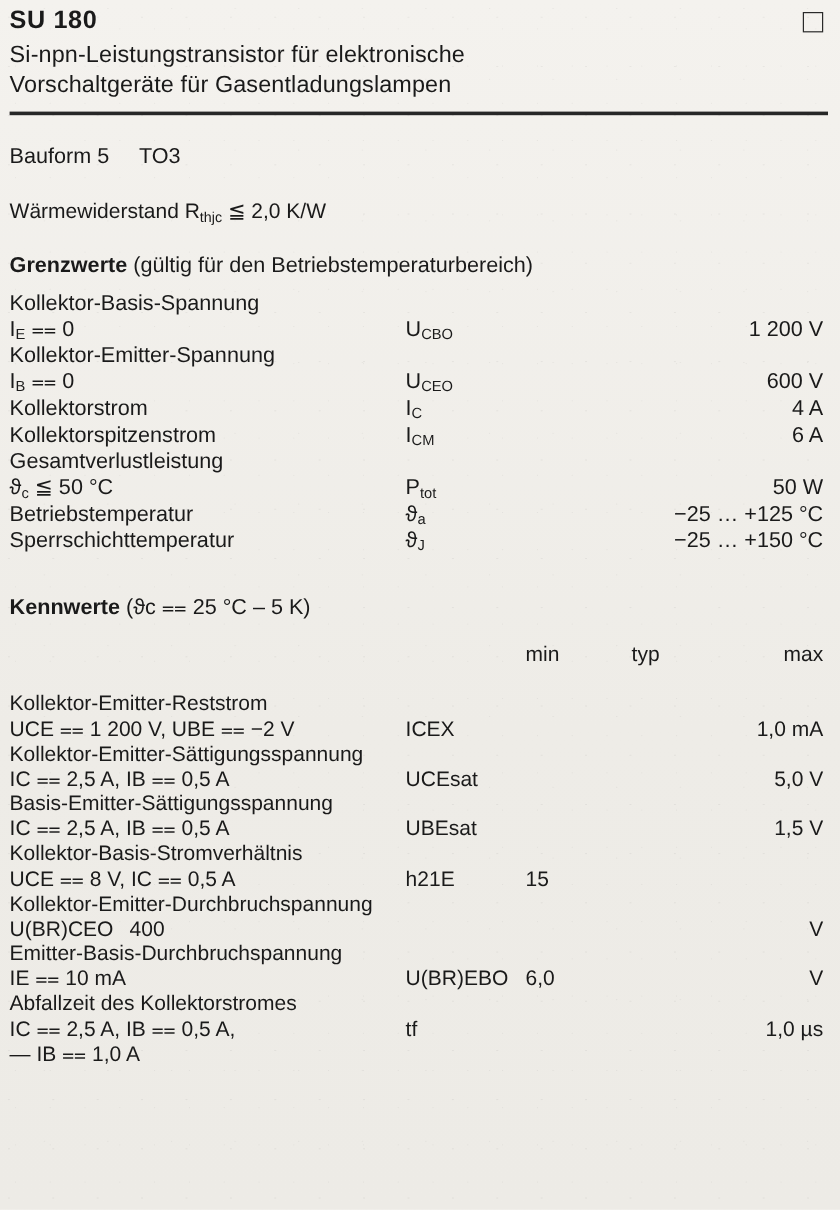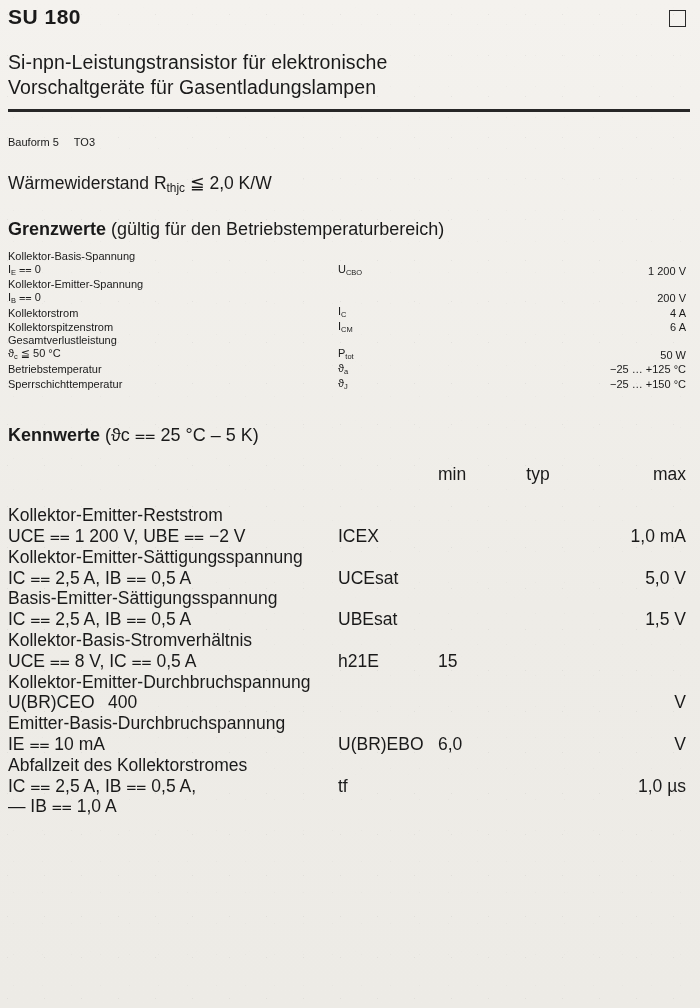--- a/index.html
+++ b/index.html
@@ -43,42 +43,42 @@
   .corner-box {
     width: 15px;
     height: 15px;
     border: 1.5px solid #2a2a2a;
     margin-top: 4px;
     margin-right: 4px;
   }
   .subtitle {
     font-size: 19.5px;
     line-height: 1.26;
-    margin-top: 22px;
+    margin-top: 6px;
     letter-spacing: 0.1px;
   }
   .rule {
     border: 0;
     border-top: 3px solid #272727;
     margin: 10px 0 0 0;
   }
   .spacer-14 { height: 14px; }
   .spacer-10 { height: 10px; }
   .spacer-24 { height: 24px; }
   .mono-sub sub, sub {
     font-size: 0.68em;
     vertical-align: -0.22em;
   }
   .bold { font-weight: bold; }
 
   
   .row {
     display: flex;
-    align-items: flex-end;
-    font-size: 11px;
+    align-items: flex-start;
+    font-size: 18px;
     line-height: 1.19;
   }
   .c-desc {
     width: 330px;
     flex: 0 0 330px;
   }
   .c-sym {
     width: 150px;
     flex: 0 0 150px;
   }
@@ -179,21 +179,22 @@
       </div>
 
       <div class="row">
         <div class="c-desc">Kollektor-Emitter-Spannung</div>
         <div class="c-sym"></div>
         <div class="c-val"></div>
       </div>
 
       <div class="row">
         <div class="c-desc"><span>I</span><sub>B</sub><span> ⩵ 0</span></div>
-        <div class="c-val">200 V</div>
+        <div class="c-sym"><span>U</span><sub>CEO</sub></div>
+        <div class="c-val">600 V</div>
       </div>
 
       <div class="row">
         <div class="c-desc">Kollektorstrom</div>
         <div class="c-sym"><span>I</span><sub>C</sub></div>
         <div class="c-val">4 A</div>
       </div>
 
       <div class="row">
         <div class="c-desc">Kollektorspitzenstrom</div>

